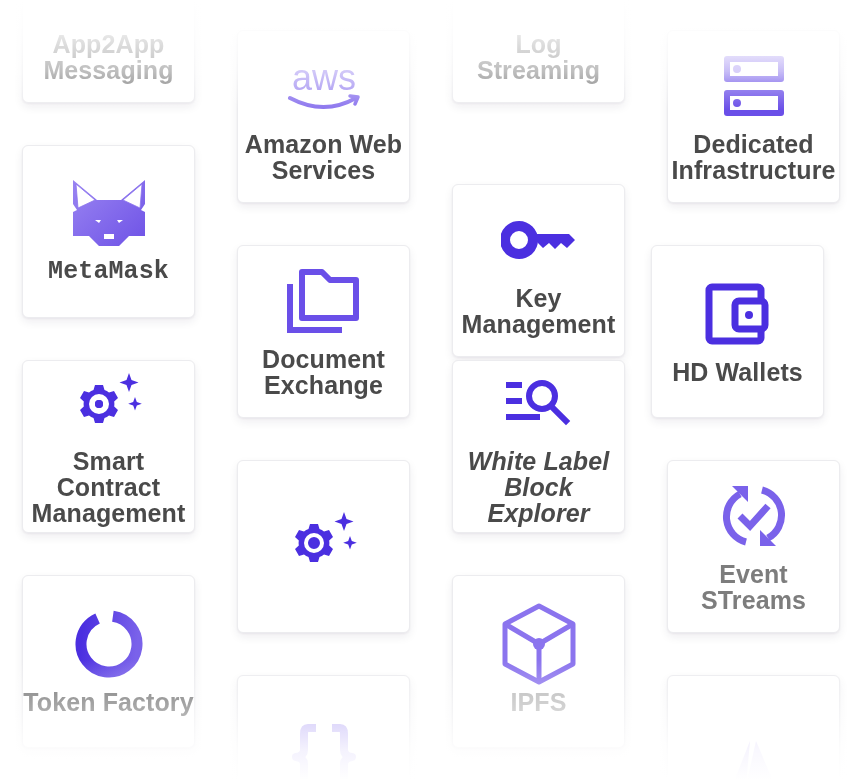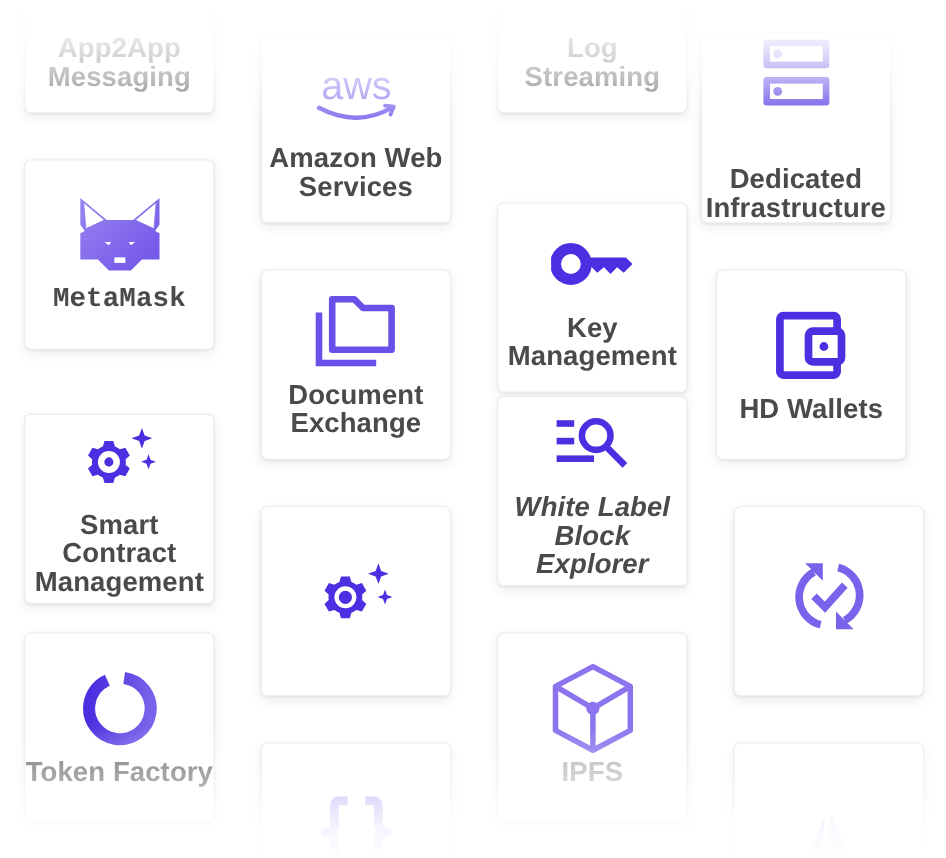--- a/index.html
+++ b/index.html
@@ -100,21 +100,21 @@
 
         <polygon points="24,42 30,42 28,45" fill="#ffffff"></polygon>
         <polygon points="52,42 46,42 48,45" fill="#ffffff"></polygon>
 
         <rect x="33" y="56" width="10" height="5" fill="#ffffff"></rect>
       </svg>
     </div>
     <div class="label">MetaMask</div>
   </div>
 
-  <div class="card" style="left:22px; top:360px;margin-top:16px;">
+  <div class="card" style="left:22px; top:360px;">
     <div class="icon">
       <svg width="72" height="64" viewBox="0 0 72 64">
         <g fill="#4B2FE0">
           <path d="M22 14 h8 l1.5 5 a15 15 0 0 1 4.5 2.5 l5-1.5 4 7 -3.8 3.5 a15 15 0 0 1 0 5 l3.8 3.5 -4 7 -5-1.5 a15 15 0 0 1 -4.5 2.5 l-1.5 5 h-8 l-1.5-5 a15 15 0 0 1 -4.5-2.5 l-5 1.5 -4-7 3.8-3.5 a15 15 0 0 1 0-5 l-3.8-3.5 4-7 5 1.5 a15 15 0 0 1 4.5-2.5 z M26 24 a9 9 0 1 0 0.01 0 z"></path>
           <circle cx="26" cy="33" r="4"></circle>
         </g>
         <path d="M26 25 a8 8 0 1 1 -0.01 0" fill="none" stroke="#fff" stroke-width="0"></path>
         <circle cx="26" cy="33" r="8" fill="none" stroke="#ffffff" stroke-width="4"></circle>
         <circle cx="26" cy="33" r="4" fill="#4B2FE0"></circle>
         <path d="M56 2 l2.5 7 7 2.5 -7 2.5 -2.5 7 -2.5-7 -7-2.5 7-2.5 z" fill="#4B2FE0"></path>
@@ -239,21 +239,21 @@
           <polygon points="38,4 72,22 72,62 38,80 4,62 4,22"></polygon>
           <polyline points="4,22 38,42 72,22"></polyline>
           <line x1="38" y1="42" x2="38" y2="80"></line>
         </g>
         <circle cx="38" cy="42" r="6" fill="#8B74EE"></circle>
       </svg>
     </div>
     <div class="label light" style="color:#b5b5b5;">IPFS</div>
   </div>
 
-  <div class="card" style="left:637px; top:30px;justify-content:space-between;">
+  <div class="card" style="left:667px; top:30px;">
     <div class="icon">
       <svg width="64" height="64" viewBox="0 0 64 64">
         <defs>
           <linearGradient id="srvg" x1="0" y1="0" x2="0" y2="1">
             <stop offset="0" stop-color="#A996F3"></stop>
             <stop offset="1" stop-color="#6A4FE8"></stop>
           </linearGradient>
         </defs>
         <rect x="2" y="2" width="60" height="26" rx="3" fill="url(#srvg)"></rect>
         <rect x="8" y="8" width="48" height="14" fill="#ffffff"></rect>
@@ -283,20 +283,21 @@
       <svg width="72" height="72" viewBox="0 0 72 72">
         <g fill="none" stroke="#7A62EA" stroke-width="7">
           <path d="M22 14 A26 26 0 0 0 28 62"></path>
           <path d="M50 58 A26 26 0 0 0 44 10"></path>
         </g>
         <polygon points="14,6 30,6 30,22" fill="#7A62EA"></polygon>
         <polygon points="58,66 42,66 42,50" fill="#7A62EA"></polygon>
         <polyline points="22,36 32,46 50,26" fill="none" stroke="#7A62EA" stroke-width="7" stroke-linejoin="miter"></polyline>
       </svg>
     </div>
+    <div class="label light" style="color:#7d7d7d;">Event STreams</div>
   </div>
 
   <div class="card" style="left:667px; top:675px;">
     <div class="icon" style="margin-top:40px;">
       <svg width="80" height="80" viewBox="0 0 80 80">
         <polygon points="36,4 10,70 30,70" fill="#C9BEF7"></polygon>
         <polygon points="42,4 34,40 48,70 70,70" fill="#D8CFF9"></polygon>
       </svg>
     </div>
     <div class="label"></div>

